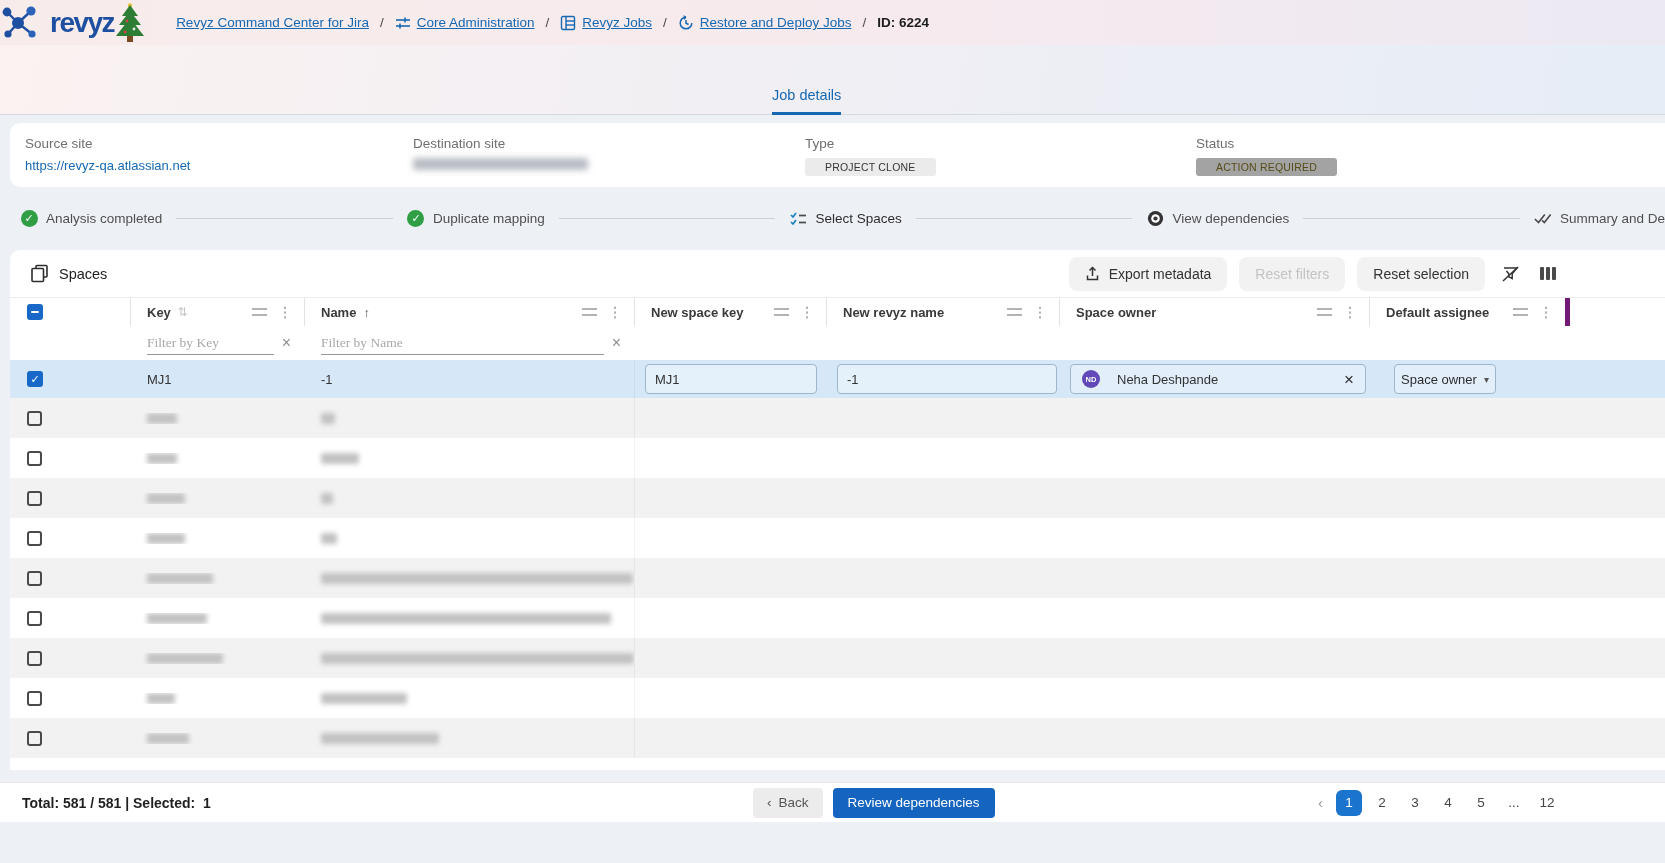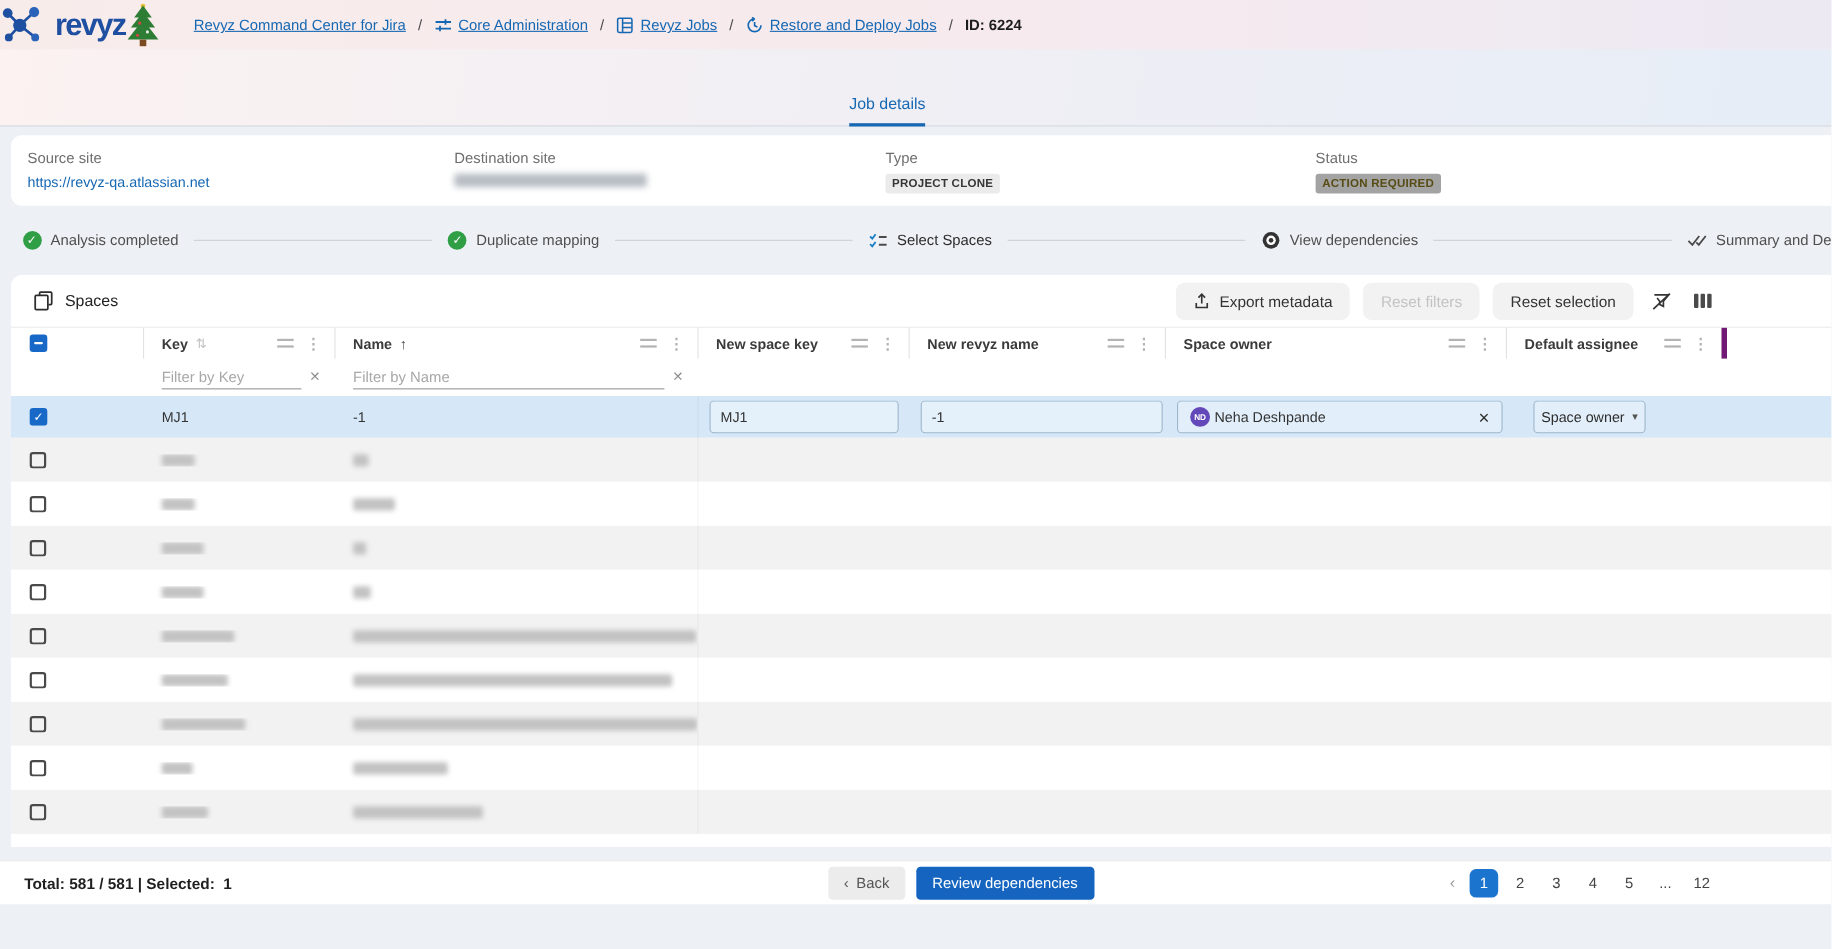--- a/index.html
+++ b/index.html
@@ -19,21 +19,21 @@
   
   .hero { height: 70px; position: relative; background: linear-gradient(100deg, #fbf2f1 0%, #f1eff4 45%, #e6edf7 100%); border-bottom: 1px solid #d5dae0; }
   .tab { position: absolute; left: 772px; bottom: -1px; padding-bottom: 9px; color: #1668b3; font-size: 14.5px; border-bottom: 3px solid #1668b3; cursor: pointer; }
 
   
   .summary-card { margin: 8px 0 0 10px; height: 64px; background: #fff; border-radius: 10px 0 0 10px; display: flex; padding: 13px 0 0 15px; }
   .sum-col { padding-right: 10px; }
   .sum-c1 { width: 388px; } .sum-c2 { width: 392px; } .sum-c3 { width: 391px; } .sum-c4 { flex: 1; }
   .sum-label { color: #6f6f6f; font-size: 13.5px; margin-bottom: 7px; }
   .sum-link { color: #1668b3; font-size: 13px; text-decoration: none; cursor: pointer; }
-  .badge { display: inline-block; font-size: 10.5px; font-weight: bold; padding: 3px 6px; border-radius: 3px; letter-spacing: .2px; }
+  .badge { display: inline-block; font-size: 10.5px; font-weight: normal; padding: 3px 20px; border-radius: 3px; letter-spacing: .2px; }
   .badge-type { background: #ebebeb; color: #363636; }
   .badge-status { background: #a3a3a3; color: #574c15; }
   .blur-blob { display: inline-block; height: 12px; background: #b7bcc3; border-radius: 2px; filter: blur(3px); }
 
   
   .steps { height: 63px; display: flex; align-items: center; padding: 0 0 0 20px; overflow: hidden; white-space: nowrap; }
   .step { display: flex; align-items: center; gap: 8px; font-size: 13.5px; color: #4f4f4f; flex: 0 0 auto; }
   .step-line { flex: 1 1 0; height: 1px; background: #ccd1d7; margin: 0 14px; min-width: 30px; }
   .step-ic { display: inline-flex; width: 18px; height: 18px; align-items: center; justify-content: center; }
   .ic-done { width: 17px; height: 17px; border-radius: 50%; background: #2f9e44; color: #fff; display: flex; align-items: center; justify-content: center; font-size: 11px; }
@@ -56,41 +56,41 @@
   .th-last { border-right: 5px solid #701a75; }
   .th-ghost { border-right: none; height: 100%; }
   .th-icons { margin-left: auto; display: flex; align-items: center; gap: 11px; }
   .dragbars { width: 15px; height: 8px; border-top: 2px solid #b3b3b3; border-bottom: 2px solid #b3b3b3; }
   .kebab { color: #b3b3b3; font-size: 14px; font-weight: bold; line-height: 1; cursor: pointer; }
   .sort-both { color: #c3c3c3; font-size: 12px; font-weight: normal; }
   .sort-up { color: #4a4a4a; font-size: 13px; font-weight: normal; }
 
   .filter-row { height: 34px; }
   .f-cell { display: flex; align-items: center; gap: 8px; padding: 0 14px 0 16px; height: 100%; }
-  .f-input { flex: 1; min-width: 0; border: none; border-bottom: 1px solid #979797; background: transparent; font-family: Liberation Sans, sans-serif; font-size: 13.5px; padding: 3px 0; color: #333; outline: none; }
+  .f-input { flex: 1; min-width: 0; border: none; border-bottom: 1px solid #979797; background: transparent; font-family: Liberation Serif, serif; font-size: 13.5px; padding: 3px 0; color: #333; outline: none; }
   .f-input::placeholder { color: #a8a8a8; }
   .f-clear { color: #8d8d8d; font-size: 16px; line-height: 1; cursor: pointer; background: none; border: none; }
 
   .trow { height: 40px; }
   .row-selected { height: 38px; background: #d6e8f8; }
   .shade-gray { background: #f2f2f2; }
   .shade-white { background: #fff; }
   .td { padding-left: 16px; display: flex; align-items: center; overflow: hidden; }
   .td-cb { padding-left: 17px; }
   .td-name-edge { border-right: 1px solid rgba(0,0,0,0.05); height: 100%; }
 
   .cb { display: inline-flex; align-items: center; justify-content: center; border-radius: 3px; cursor: pointer; }
   .cb-on { width: 16px; height: 16px; background: #1868c8; color: #fff; font-size: 11px; }
   .cb-ind { width: 16px; height: 16px; background: #1868c8; }
   .cb-ind i { width: 8px; height: 2px; background: #fff; border-radius: 1px; }
   .cb-empty { width: 15px; height: 15px; border: 2px solid #4a4a4a; background: transparent; }
 
   .cell-input { height: 30px; border: 1px solid #9db6cc; border-radius: 4px; background: rgba(255,255,255,0.35); padding: 0 9px; font-family: inherit; font-size: 13px; color: #333; outline: none; }
   .in-nsk { width: 172px; } .in-nsn { width: 220px; }
-  .owner-chip { width: 296px; height: 30px; border: 1px solid #9db6cc; border-radius: 4px; background: rgba(255,255,255,0.3); display: flex; align-items: center; gap: 4px; padding: 0 11px; cursor: pointer; }
+  .owner-chip { width: 296px; height: 30px; border: 1px solid #9db6cc; border-radius: 4px; background: rgba(255,255,255,0.3); display: flex; align-items: center; gap: 17px; padding: 0 11px; cursor: pointer; }
   .avatar { width: 18px; height: 18px; border-radius: 50%; background: #6248b8; color: #fff; font-size: 7.5px; font-weight: bold; display: flex; align-items: center; justify-content: center; flex: 0 0 auto; }
   .chip-x { margin-left: auto; background: none; border: none; color: #2d2d2d; font-size: 17px; line-height: 1; cursor: pointer; }
   .assignee-btn { margin-left: 4px; width: 102px; height: 30px; border: 1px solid #9db6cc; border-radius: 4px; background: rgba(255,255,255,0.3); display: flex; align-items: center; justify-content: center; gap: 7px; font-size: 13px; color: #2d2d2d; cursor: pointer; font-family: inherit; }
   .caret { font-size: 10px; color: #555; }
 
   .blob { height: 11px; background: #c2c2c2; border-radius: 2px; filter: blur(2.5px); }
 
   
   .footer { margin-top: 12px; height: 40px; background: #fff; border-top: 1px solid #e6e6e6; display: flex; align-items: center; padding: 0 105px 0 22px; position: relative; }
   .total { font-size: 14px; font-weight: bold; color: #1f1f1f; white-space: pre; }

